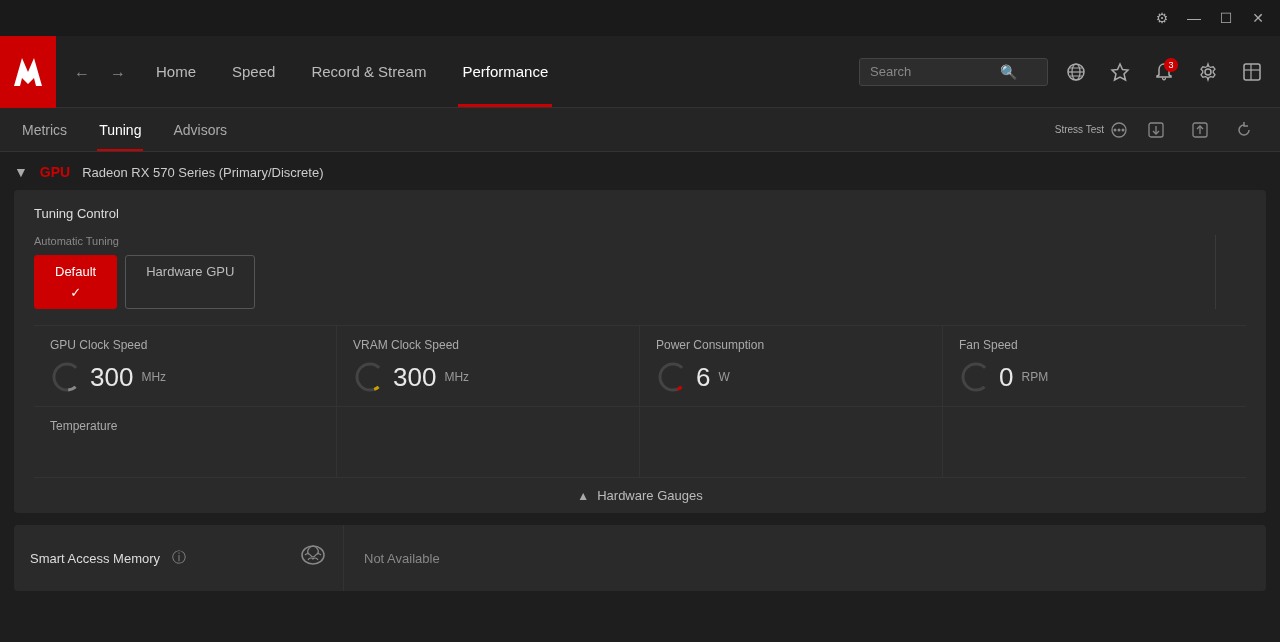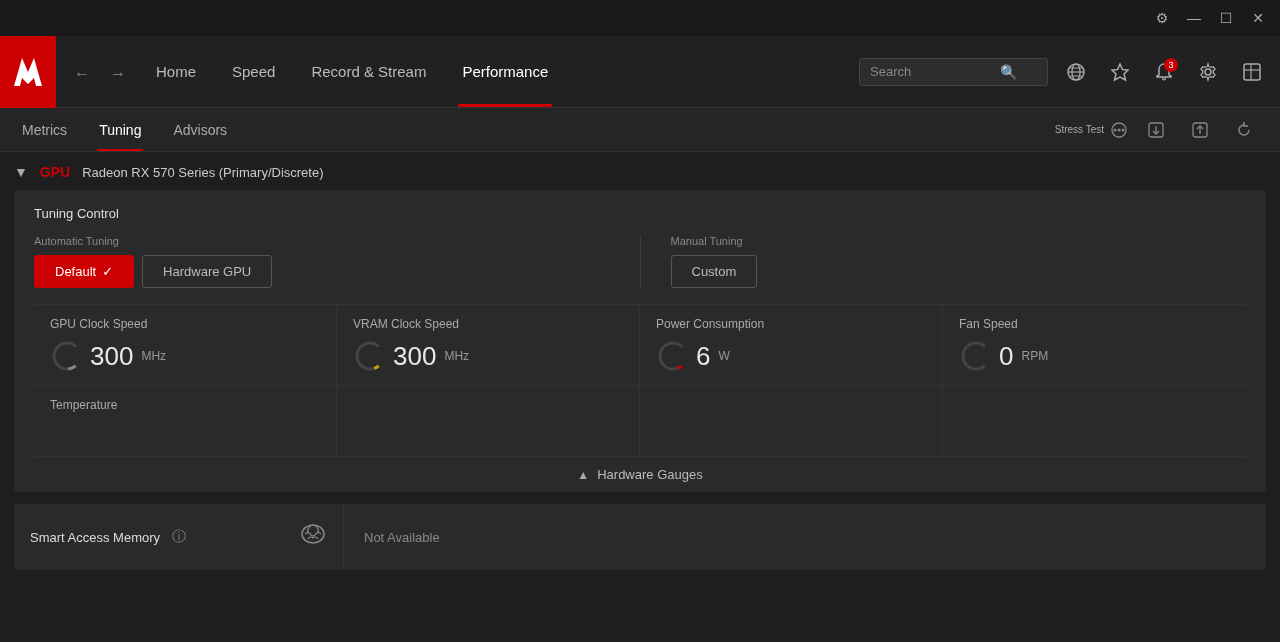--- a/index.html
+++ b/index.html
@@ -269,20 +269,21 @@
       padding: 8px 20px;
       border-radius: 3px;
       font-size: 13px;
       cursor: pointer;
       display: flex;
       align-items: center;
       gap: 6px;
       border: 1px solid #555;
       background: transparent;
       color: #bbb;
+      flex-direction: column;
     }
     .tuning-btn.active {
       background: #cc0000;
       border-color: #cc0000;
       color: #fff;
     }
     .tuning-divider {
       width: 1px;
       background: #3a3a3a;
       margin: 0 30px;
@@ -512,28 +513,20 @@
             <span style="font-size:13px;">✓</span>
           </button>
           <button class="tuning-btn">
             <span>Hardware GPU</span>
           </button>
         </div>
       </div>
 
       <div class="tuning-divider"></div>
 
-      <div class="tuning-section">
-        <div class="tuning-section-label">Manual Tuning</div>
-        <div class="tuning-buttons">
-          <button class="tuning-btn">
-            <span>Custom</span>
-          </button>
-        </div>
-      </div>
     </div>
 
     <div class="metrics-grid">
 
       <div class="metric-cell">
         <div class="metric-label">GPU Clock Speed</div>
         <div class="metric-value-row">
           <svg class="gauge-svg" width="34" height="34" viewBox="0 0 34 34">
             <circle cx="17" cy="17" r="13" fill="none" stroke="#444" stroke-width="3" stroke-dasharray="60 22" stroke-dashoffset="-11"></circle>
             <circle cx="17" cy="17" r="13" fill="none" stroke="#888" stroke-width="3" stroke-dasharray="8 74" stroke-dashoffset="-11"></circle>

